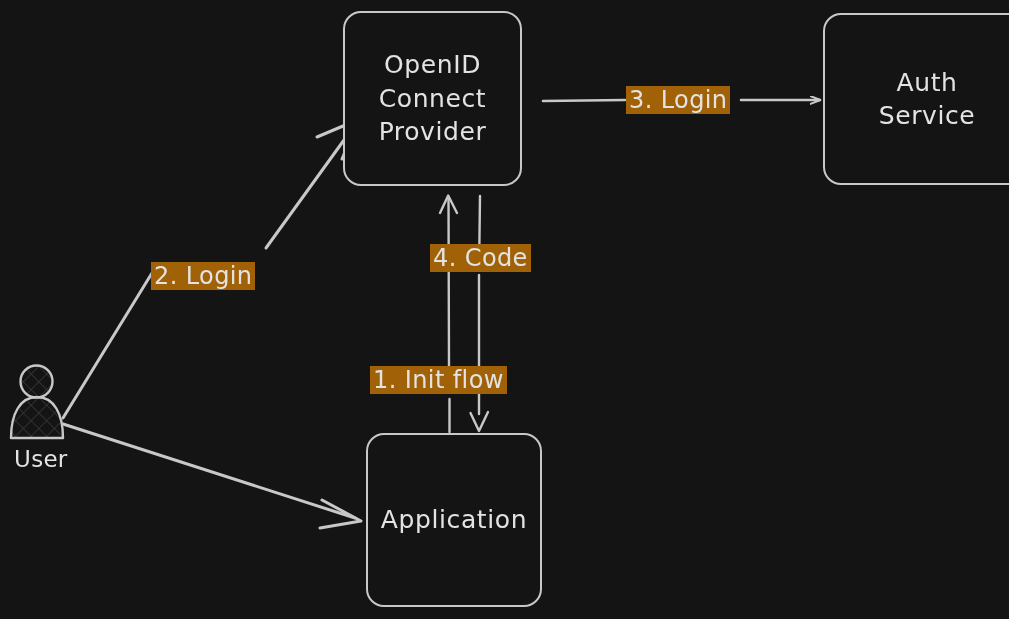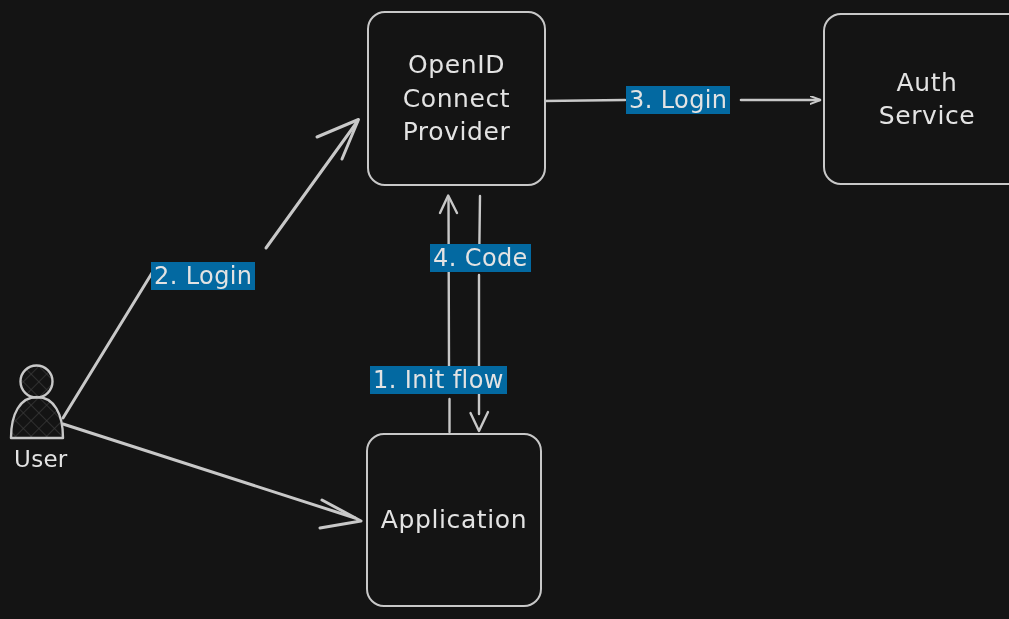--- a/index.html
+++ b/index.html
@@ -43,21 +43,21 @@
     letter-spacing: 0.6px;
     white-space: pre-line;
     font-family: "DejaVu Sans", sans-serif;
   }
   .edge-label {
     position: absolute;
     color: #e3e3e3;
     font-size: 24px;
     letter-spacing: 0.4px;
     white-space: nowrap;
-    background: #0369a1;
+    background: #a16207;
     padding: 0 3px;
     font-family: "DejaVu Sans", sans-serif;
   }
   .actor-label {
     position: absolute;
     color: #e3e3e3;
     font-size: 23px;
     letter-spacing: 0.3px;
     white-space: nowrap;
     font-family: "DejaVu Sans", sans-serif;
@@ -106,21 +106,21 @@
       <path d="M63,424 L355,518" fill="none" stroke="#c8c8c8" stroke-width="3" stroke-linecap="round"></path>
       <path d="M322,500 L361,521 L320,528" fill="none" stroke="#c8c8c8" stroke-width="3" stroke-linecap="round" stroke-linejoin="round"></path>
     </g>
 
     <g>
       <path d="M11,438 C11,414 20,397 37,397 C54,397 63,414 63,438 Z" fill="url(#hatch)" stroke="#c8c8c8" stroke-width="2.4" stroke-linejoin="round"></path>
       <circle cx="36.5" cy="381.5" r="16" fill="url(#hatch)" stroke="#c8c8c8" stroke-width="2.4"></circle>
     </g>
   </svg>
 
-  <div class="node-box" style="left:367px; top:11px; width:179px; height:175px;">
+  <div class="node-box" style="left:343px; top:11px; width:179px; height:175px;">
     <span class="node-label">OpenID
 Connect
 Provider</span>
   </div>
 
   <div class="node-box" style="left:823px; top:13px; width:208px; height:172px;">
     <span class="node-label">Auth
 Service</span>
   </div>
 

